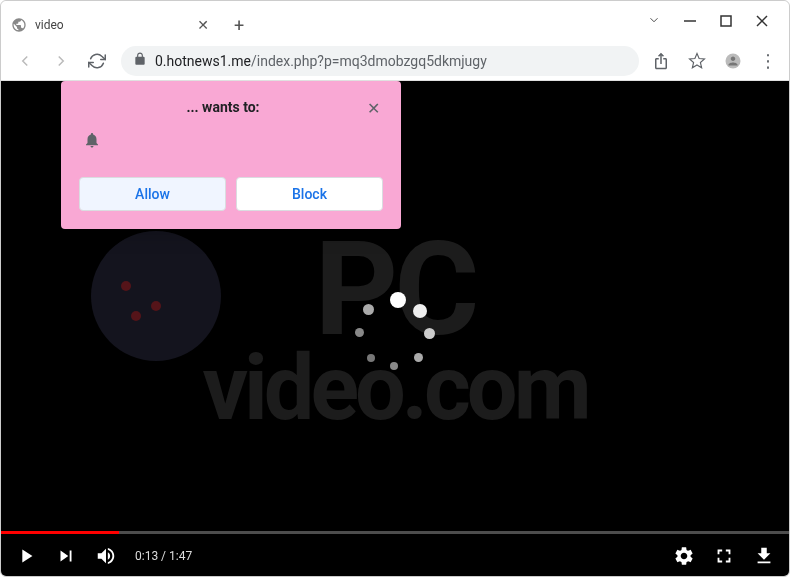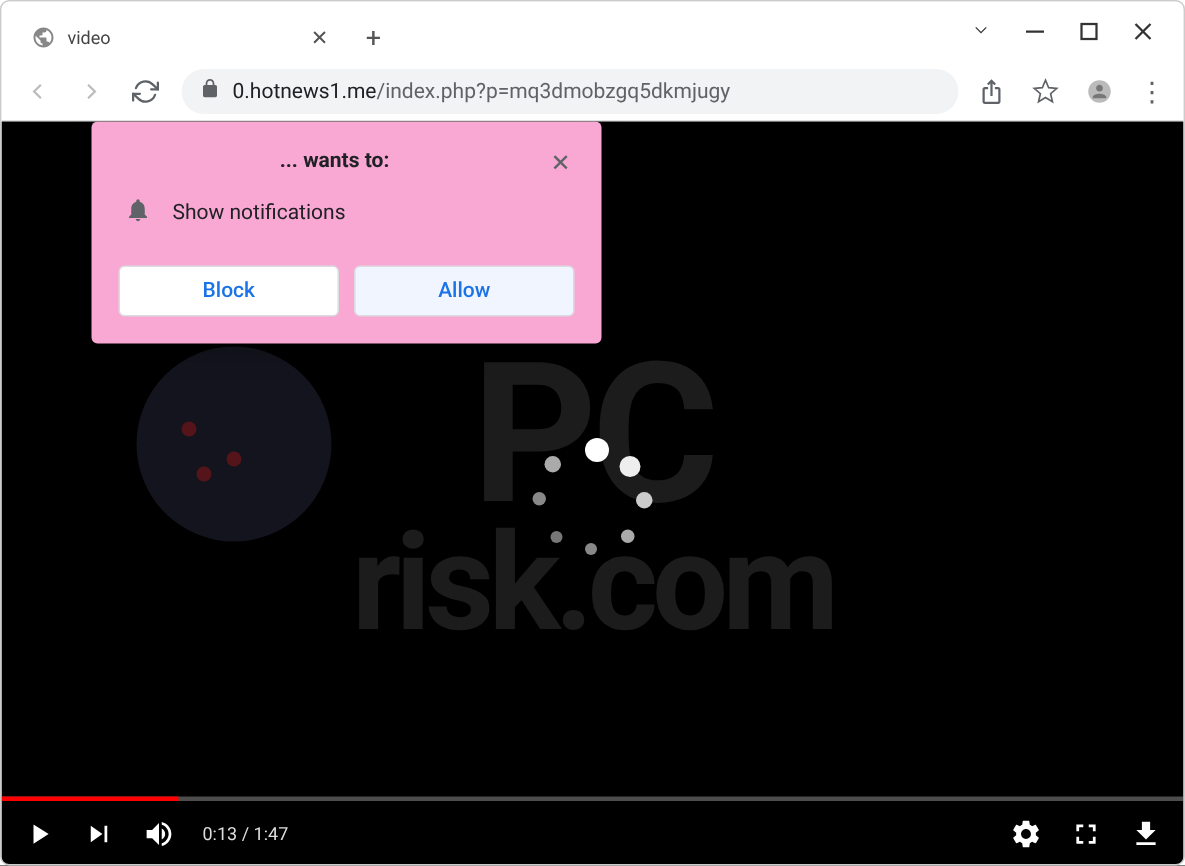--- a/index.html
+++ b/index.html
@@ -1,20 +1,20 @@
 <!DOCTYPE html>
 <html><head>
 <meta charset="utf-8">
 <style>
 * { margin: 0; padding: 0; box-sizing: border-box; font-family: -apple-system, BlinkMacSystemFont, "Segoe UI", Roboto, Arial, sans-serif; }
 body { width: 790px; height: 577px; background: #fff; overflow: hidden; border: 1px solid #ccc; border-radius: 6px; position: relative; }
 
 
 .title-bar { height: 40px; background: #fff; display: flex; align-items: flex-end; border-top-left-radius: 6px; border-top-right-radius: 6px; }
-.tab-strip { flex: 1; display: flex; align-items: flex-end; padding-left: 10px; height: 100%; }
+.tab-strip { flex: 1; display: flex; align-items: flex-end; height: 100%; }
 .tab { background: #fff; height: 32px; min-width: 220px; border-top-left-radius: 8px; border-top-right-radius: 8px; display: flex; align-items: center; padding: 0 10px; gap: 8px; font-size: 12px; color: #444; position: relative; }
 .tab-favicon { width: 16px; height: 16px; display: flex; align-items: center; justify-content: center; }
 .tab-favicon svg { width: 16px; height: 16px; fill: #888; }
 .tab-title { flex: 1; }
 .tab-close { width: 16px; height: 16px; display: flex; align-items: center; justify-content: center; cursor: pointer; font-size: 14px; color: #555; }
 .new-tab { width: 28px; height: 28px; display: flex; align-items: center; justify-content: center; font-size: 18px; color: #555; cursor: pointer; margin-left: 4px; margin-bottom: 2px; }
 .window-controls { display: flex; height: 40px; align-items: center; gap: 22px; padding: 0 20px 0 10px; }
 .win-ctrl { width: 14px; height: 14px; color: #333; cursor: pointer; display: flex; align-items: center; justify-content: center; }
 .chevron-down svg, .win-ctrl svg { width: 14px; height: 14px; stroke: #333; fill: none; stroke-width: 1.5; }
 
@@ -158,21 +158,21 @@
 </div>
 
 <div class="content">
 
   <div class="watermark-circle">
     <div class="wmdot" style="top:50px;left:30px"></div>
     <div class="wmdot" style="top:70px;left:60px"></div>
     <div class="wmdot" style="top:80px;left:40px"></div>
   </div>
   <div class="watermark">
-    <span>PC</span><br><span class="sub">risk.com</span>
+    <span>PC</span><br><span class="sub">video.com</span>
   </div>
 
   <div class="spinner">
     <div class="spin-dot"></div>
       <div class="spin-dot"></div>
       <div class="spin-dot"></div>
       <div class="spin-dot"></div>
     <div class="spin-dot"></div>
       <div class="spin-dot"></div>
       <div class="spin-dot"></div>
@@ -181,25 +181,24 @@
 
   <div class="perm-dialog">
     <div class="perm-header">
       <span class="perm-title">... wants to:</span>
       <span class="perm-close">✕</span>
     </div>
     <div class="perm-body">
       <span class="perm-bell"><svg viewBox="0 0 24 24">
             <path d="M12 22c1.1 0 2-.9 2-2h-4c0 1.1.9 2 2 2zm6-6v-5c0-3.07-1.63-5.64-4.5-6.32V4c0-.83-.67-1.5-1.5-1.5s-1.5.67-1.5 1.5v.68C7.64 5.36 6 7.92 6 11v5l-2 2v1h16v-1l-2-2z"></path>
           </svg></span>
-      <span class="perm-text">Show notifications</span>
     </div>
     <div class="perm-buttons">
+      <button class="perm-btn allow">Allow</button>
       <button class="perm-btn">Block</button>
-      <button class="perm-btn allow">Allow</button>
     </div>
   </div>
 
   <div class="video-progress">
     <div class="video-progress-played"></div>
   </div>
 
   <div class="video-controls">
     <span class="vc-btn">
         <svg viewBox="0 0 24 24">

